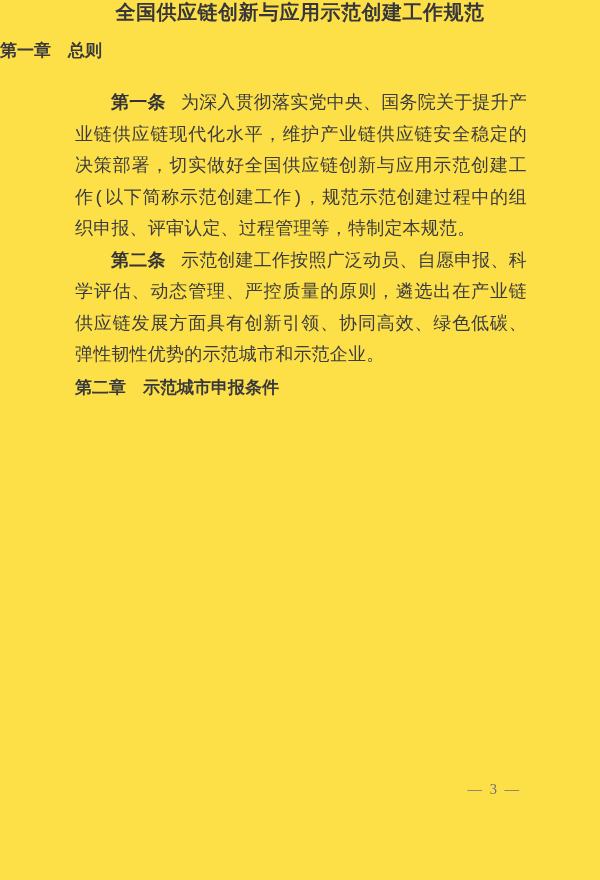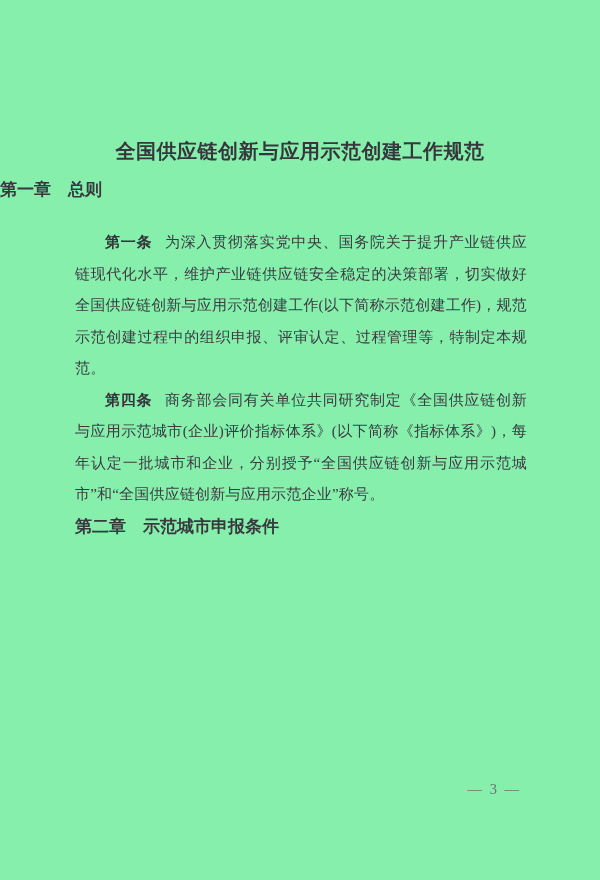--- a/index.html
+++ b/index.html
@@ -4,26 +4,25 @@
 <style>
   html, body {
     margin: 0;
     padding: 0;
     background: #ffffff;
   }
   .page {
     position: relative;
     width: 600px;
     height: 880px;
-    background: #86efac;
+    background: #fde047;
     overflow: hidden;
     font-family: "Liberation Serif", "DejaVu Serif", serif;
     color: #3b3b40;
     box-sizing: border-box;
-    padding-top: 139px;
   }
   .doc-title {
     text-align: center;
     font-size: 20px;
     font-weight: bold;
     line-height: 25px;
     letter-spacing: 0.5px;
     color: #36363c;
     margin: 0;
   }
@@ -41,26 +40,27 @@
     line-height: 31.5px;
   }
   .content {
     padding: 0 73px 0 75px;
   }
   .body-text {
     margin-top: 25px;
   }
   .para {
     margin: 0;
-    font-size: 15px;
+    font-size: 18px;
     line-height: 31.5px;
     text-align: justify;
     text-align-last: left;
     text-indent: 2em;
     letter-spacing: 0.2px;
+    font-family: Liberation Mono, monospace;
   }
   .article-label {
     font-weight: bold;
     color: #333339;
     padding-right: 0.85em;
   }
   .page-number {
     position: absolute;
     top: 781px;
     right: 79px;
@@ -75,23 +75,23 @@
 <div class="page">
 
   <h1 class="doc-title">全国供应链创新与应用示范创建工作规范</h1>
 
   <h2 class="chapter-heading first">第一章　总则</h2>
 
   <div class="content body-text">
 
     <p class="para"><span class="article-label">第一条</span><span>为深入贯彻落实党中央、国务院关于提升产业链供应链现代化水平，维护产业链供应链安全稳定的决策部署，切实做好全国供应链创新与应用示范创建工作(以下简称示范创建工作)，规范示范创建过程中的组织申报、评审认定、过程管理等，特制定本规范。</span></p>
 
+    <p class="para"><span class="article-label">第二条</span><span>示范创建工作按照广泛动员、自愿申报、科学评估、动态管理、严控质量的原则，遴选出在产业链供应链发展方面具有创新引领、协同高效、绿色低碳、弹性韧性优势的示范城市和示范企业。</span></p>
 
 
-    <p class="para"><span class="article-label">第四条</span><span>商务部会同有关单位共同研究制定《全国供应链创新与应用示范城市(企业)评价指标体系》(以下简称《指标体系》)，每年认定一批城市和企业，分别授予“全国供应链创新与应用示范城市”和“全国供应链创新与应用示范企业”称号。</span></p>
 
     <h2 class="chapter-heading inline-flow">第二章　示范城市申报条件</h2>
 
 
   </div>
 
   <div class="page-number">— 3 —</div>
 
 </div>
 

